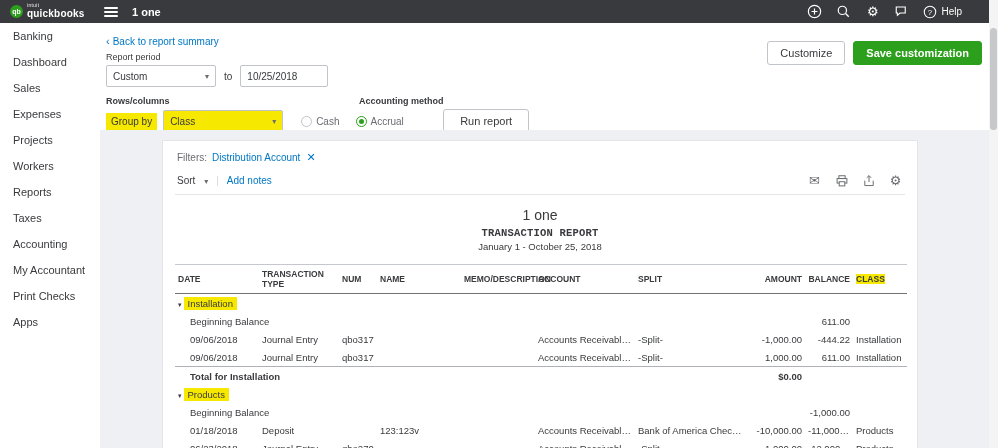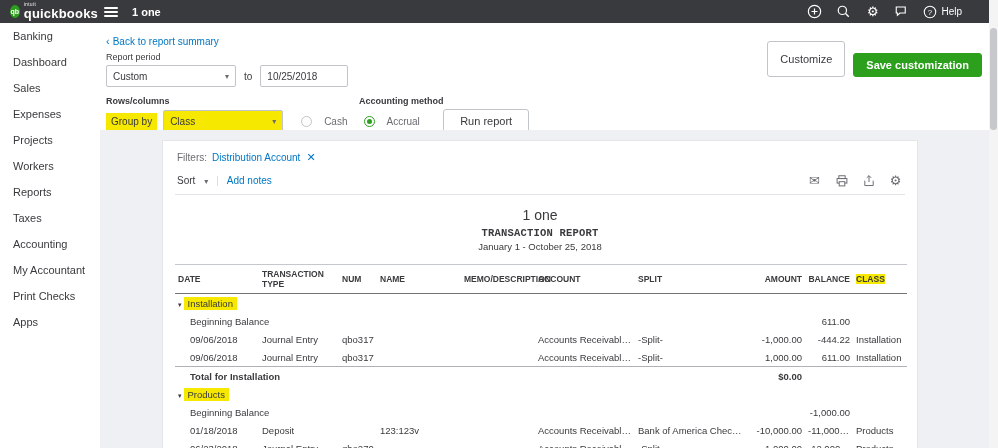--- a/index.html
+++ b/index.html
@@ -7,21 +7,21 @@
               font-family:"Liberation Sans", sans-serif; color:#393a3d; }
 
   
   .topbar { position:absolute; top:0; left:0; right:0; height:23px; background:#393a3d;
             display:flex; align-items:center; color:#fff; padding:0 10px; z-index:5; }
   .brand { display:flex; align-items:center; gap:4px; width:88px; }
   .qb-circle { width:13px; height:13px; border-radius:50%; background:#2ca01c; color:#fff;
                font-size:7px; font-weight:bold; display:flex; align-items:center; justify-content:center; }
   .brand-text { display:flex; flex-direction:column; line-height:1; }
   .brand-intuit { font-size:4.5px; letter-spacing:.5px; }
-  .brand-name { font-size:13px; font-weight:bold; letter-spacing:.2px;text-align:center; }
+  .brand-name { font-size:10px; font-weight:bold; letter-spacing:.2px;text-align:center; }
   .hamburger { width:14px; margin-left:6px; cursor:pointer; }
   .hamburger div { height:2px; background:#fff; margin:2px 0; border-radius:1px; }
   .topbar-title { font-size:11px; font-weight:bold; margin-left:14px; }
   .topbar-right { margin-left:auto; display:flex; align-items:center; gap:14px; margin-right:26px; }
   .tb-icon { width:15px; height:15px; display:flex; align-items:center; justify-content:center; cursor:pointer; }
   .tb-icon svg { display:block; }
   .gear-glyph { font-size:13px; color:#fff; line-height:1; }
   .help-wrap { display:flex; align-items:center; gap:4px; cursor:pointer; }
   .help-label { font-size:10px; }
 
@@ -32,36 +32,36 @@
   
   .main { position:absolute; top:23px; left:100px; right:0; bottom:0; background:#fff; }
 
   .controls { position:relative; height:107px; padding:8px 14px 0 6px; background:#fff; }
   .back-link { color:#0077c5; font-size:10px; cursor:pointer; display:inline-flex; align-items:center; gap:3px; }
   .back-chev { font-size:11px; }
   .small-label { font-size:9px; color:#393a3d; margin-top:3px; font-weight:bold; }
   .period-row { display:flex; align-items:center; gap:8px; margin-top:3px; }
   .select-box { border:1px solid #c1c4c9; border-radius:2px; height:22px; display:flex; align-items:center;
                 justify-content:space-between; padding:0 6px; font-size:10px; background:#fff; cursor:pointer; }
-  .period-select { width:130px; }
+  .period-select { width:110px; }
   .caret { font-size:8px; color:#6b6c72; margin-left:6px; }
   .date-input { width:88px; height:22px; border:1px solid #c1c4c9; border-radius:2px; font-size:10px;
                 padding:0 6px; color:#393a3d; font-family:"Liberation Sans",sans-serif; }
   .to-word { font-size:10px; color:#393a3d; }
   .top-actions { position:absolute; top:18px; right:16px; display:flex; gap:8px; }
   .btn { font-size:11px; border-radius:3px; padding:5px 12px; cursor:pointer; border:1px solid #c1c4c9; background:#fff; color:#393a3d; }
-  .btn-green { background:#2ca01c; border-color:#2ca01c; color:#fff; font-weight:bold;margin-top:12px; }
+  .btn-green { background:#2ca01c; border-color:#2ca01c; color:#fff; font-weight:bold; }
   .labels-row { display:flex; margin-top:9px; }
   .labels-row .l1 { width:253px; }
   .group-row { display:flex; align-items:center; margin-top:3px; }
   .hl { background:#f7e800; }
   .group-label { font-size:10px; padding:3px 5px; }
   .class-select { width:120px; background:#f7e800; margin-left:6px; }
   .method-wrap { display:flex; align-items:center; gap:16px; margin-left:18px; width:120px; }
-  .radio-opt { display:flex; align-items:center; gap:12px; font-size:10px; color:#6b6c72; cursor:pointer; }
+  .radio-opt { display:flex; align-items:center; gap:4px; font-size:10px; color:#6b6c72; cursor:pointer; }
   .radio { width:11px; height:11px; border:1px solid #c1c4c9; border-radius:50%; background:#fff; display:inline-block; position:relative; }
   .radio.checked { border-color:#2ca01c; }
   .radio.checked::after { content:""; position:absolute; left:2px; top:2px; width:5px; height:5px; border-radius:50%; background:#2ca01c; }
   .run-btn { margin-left:22px; padding:5px 16px; }
 
   
   .report-area { position:absolute; top:107px; left:0; right:0; bottom:-40px; background:#eef0f3; padding:10px 0 0 62px; }
   .report-card { width:756px; background:#fff; border:1px solid #e3e5e8; padding:8px 12px 20px; min-height:330px; }
   .filters-line { font-size:10px; color:#6b6c72; display:flex; align-items:center; gap:5px; padding:2px 2px 6px; }
   .filter-chip { color:#0077c5; cursor:pointer; }

